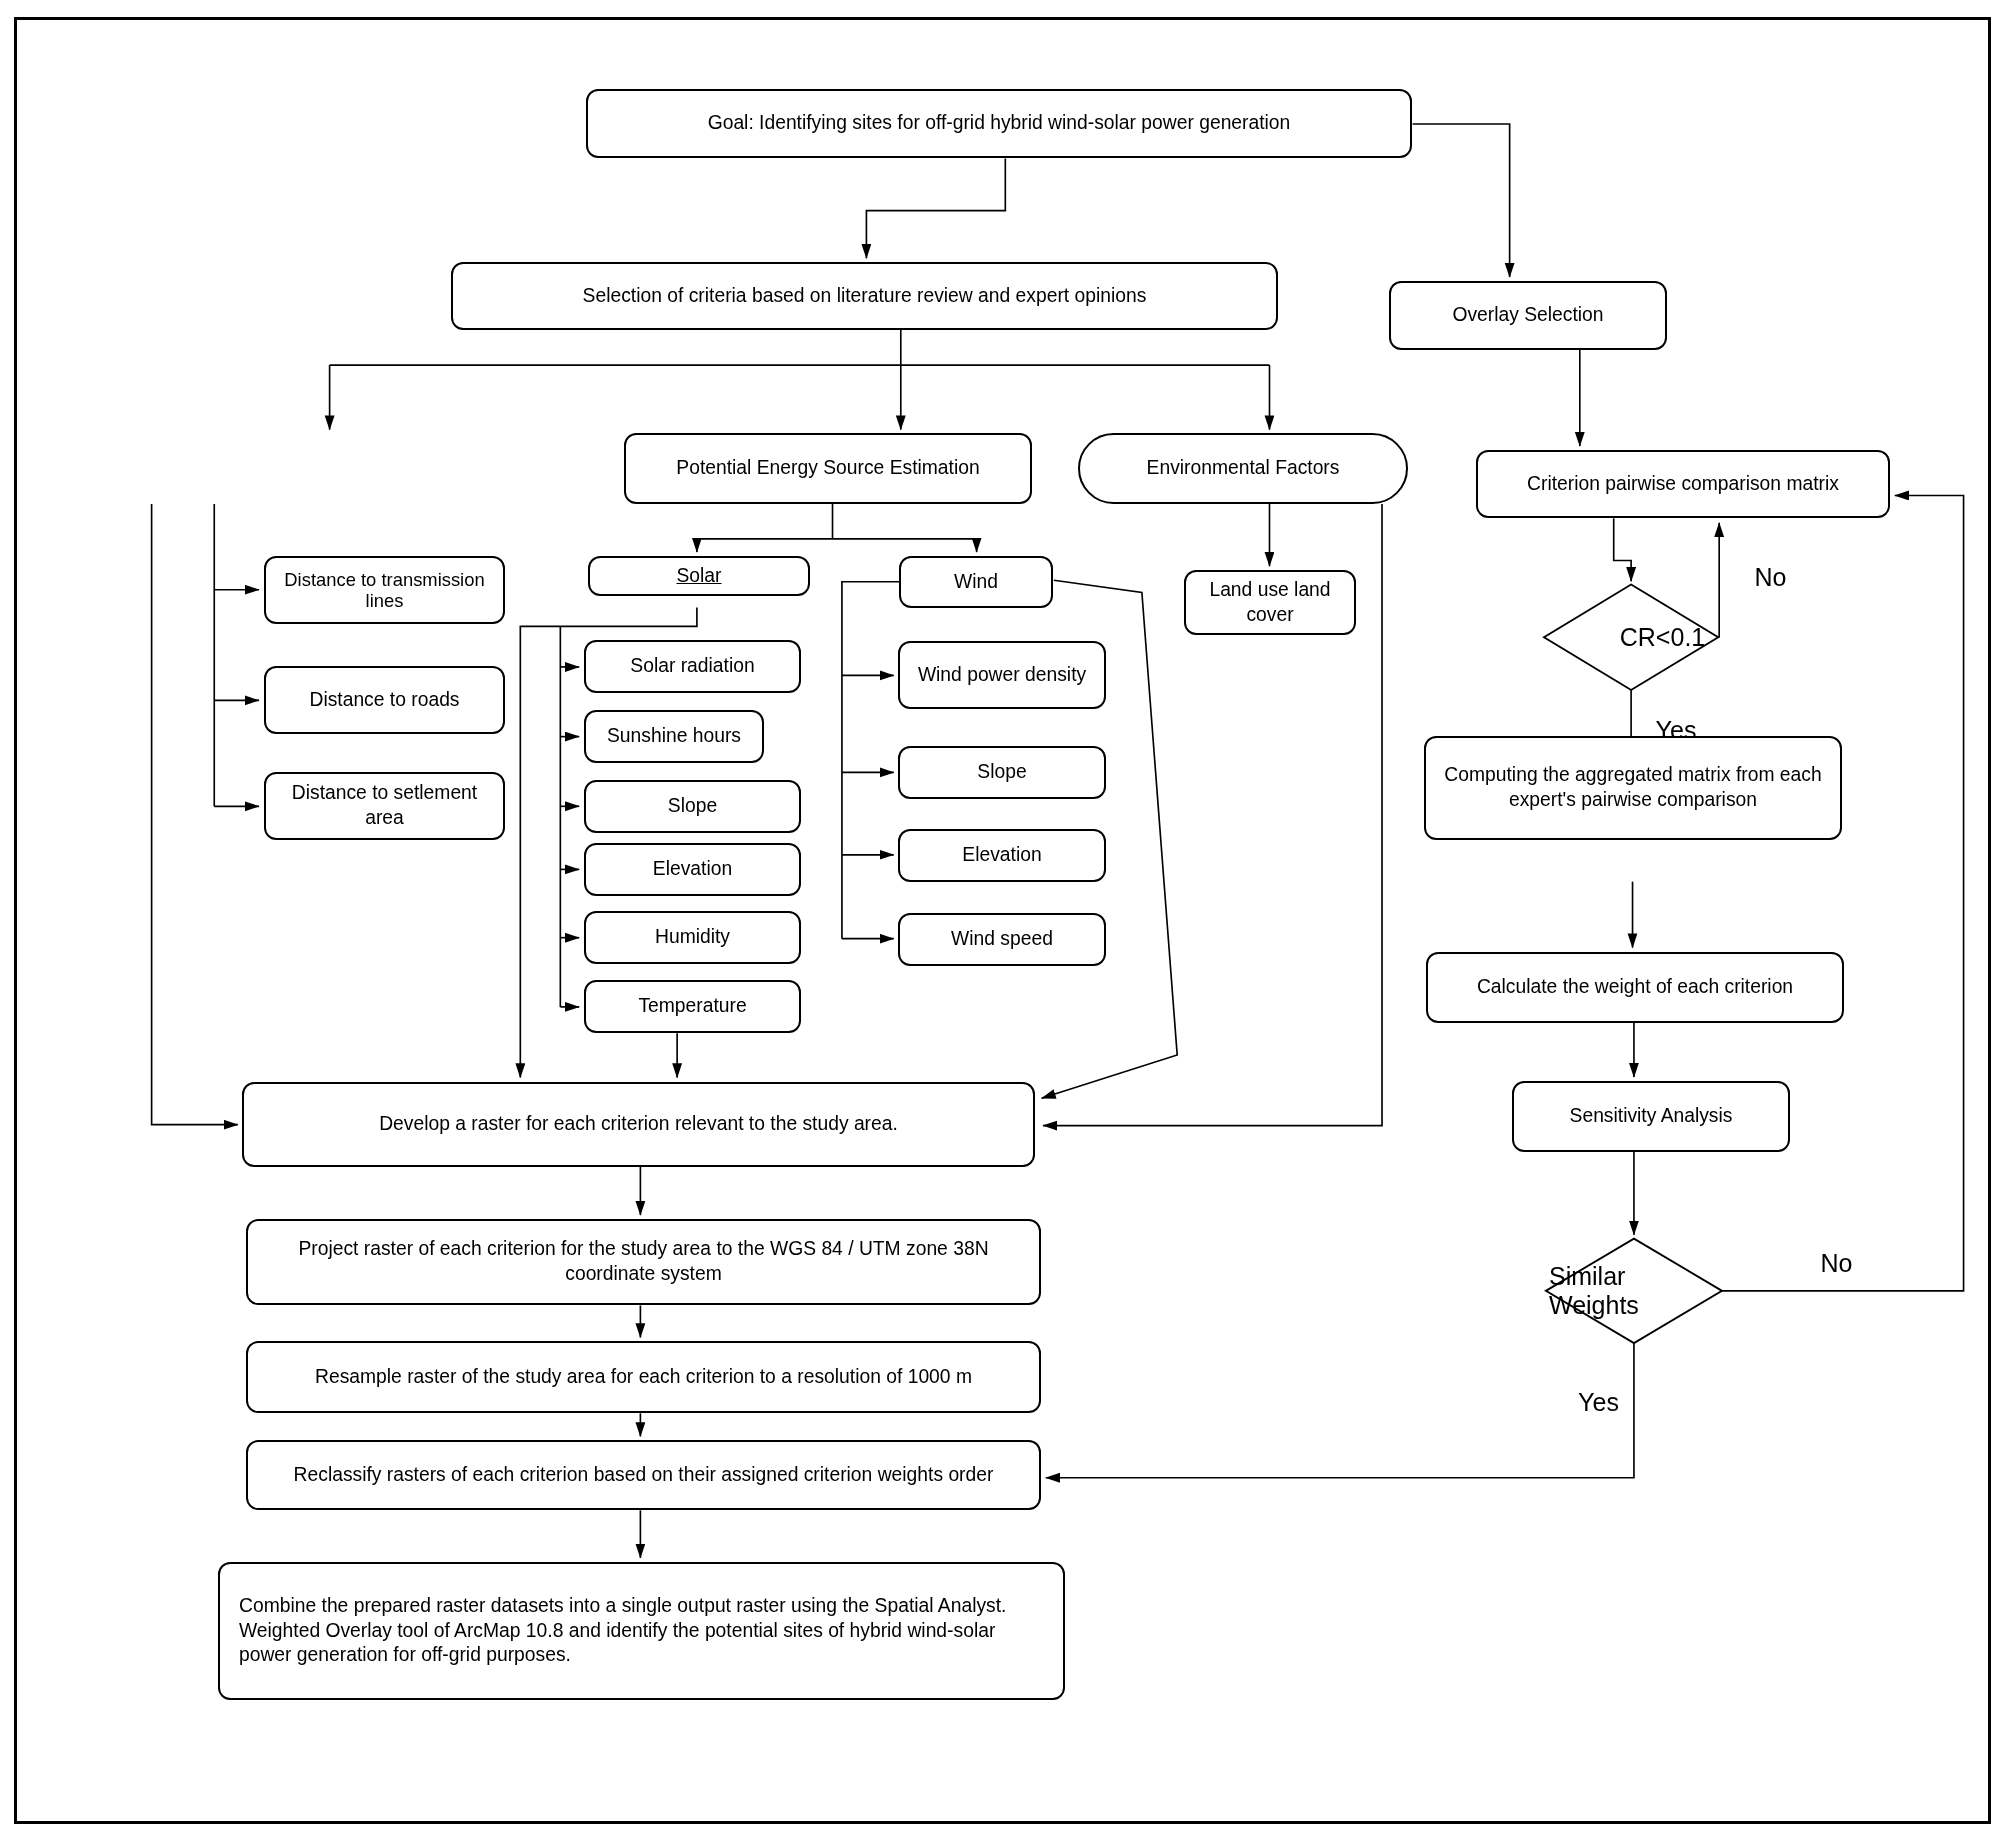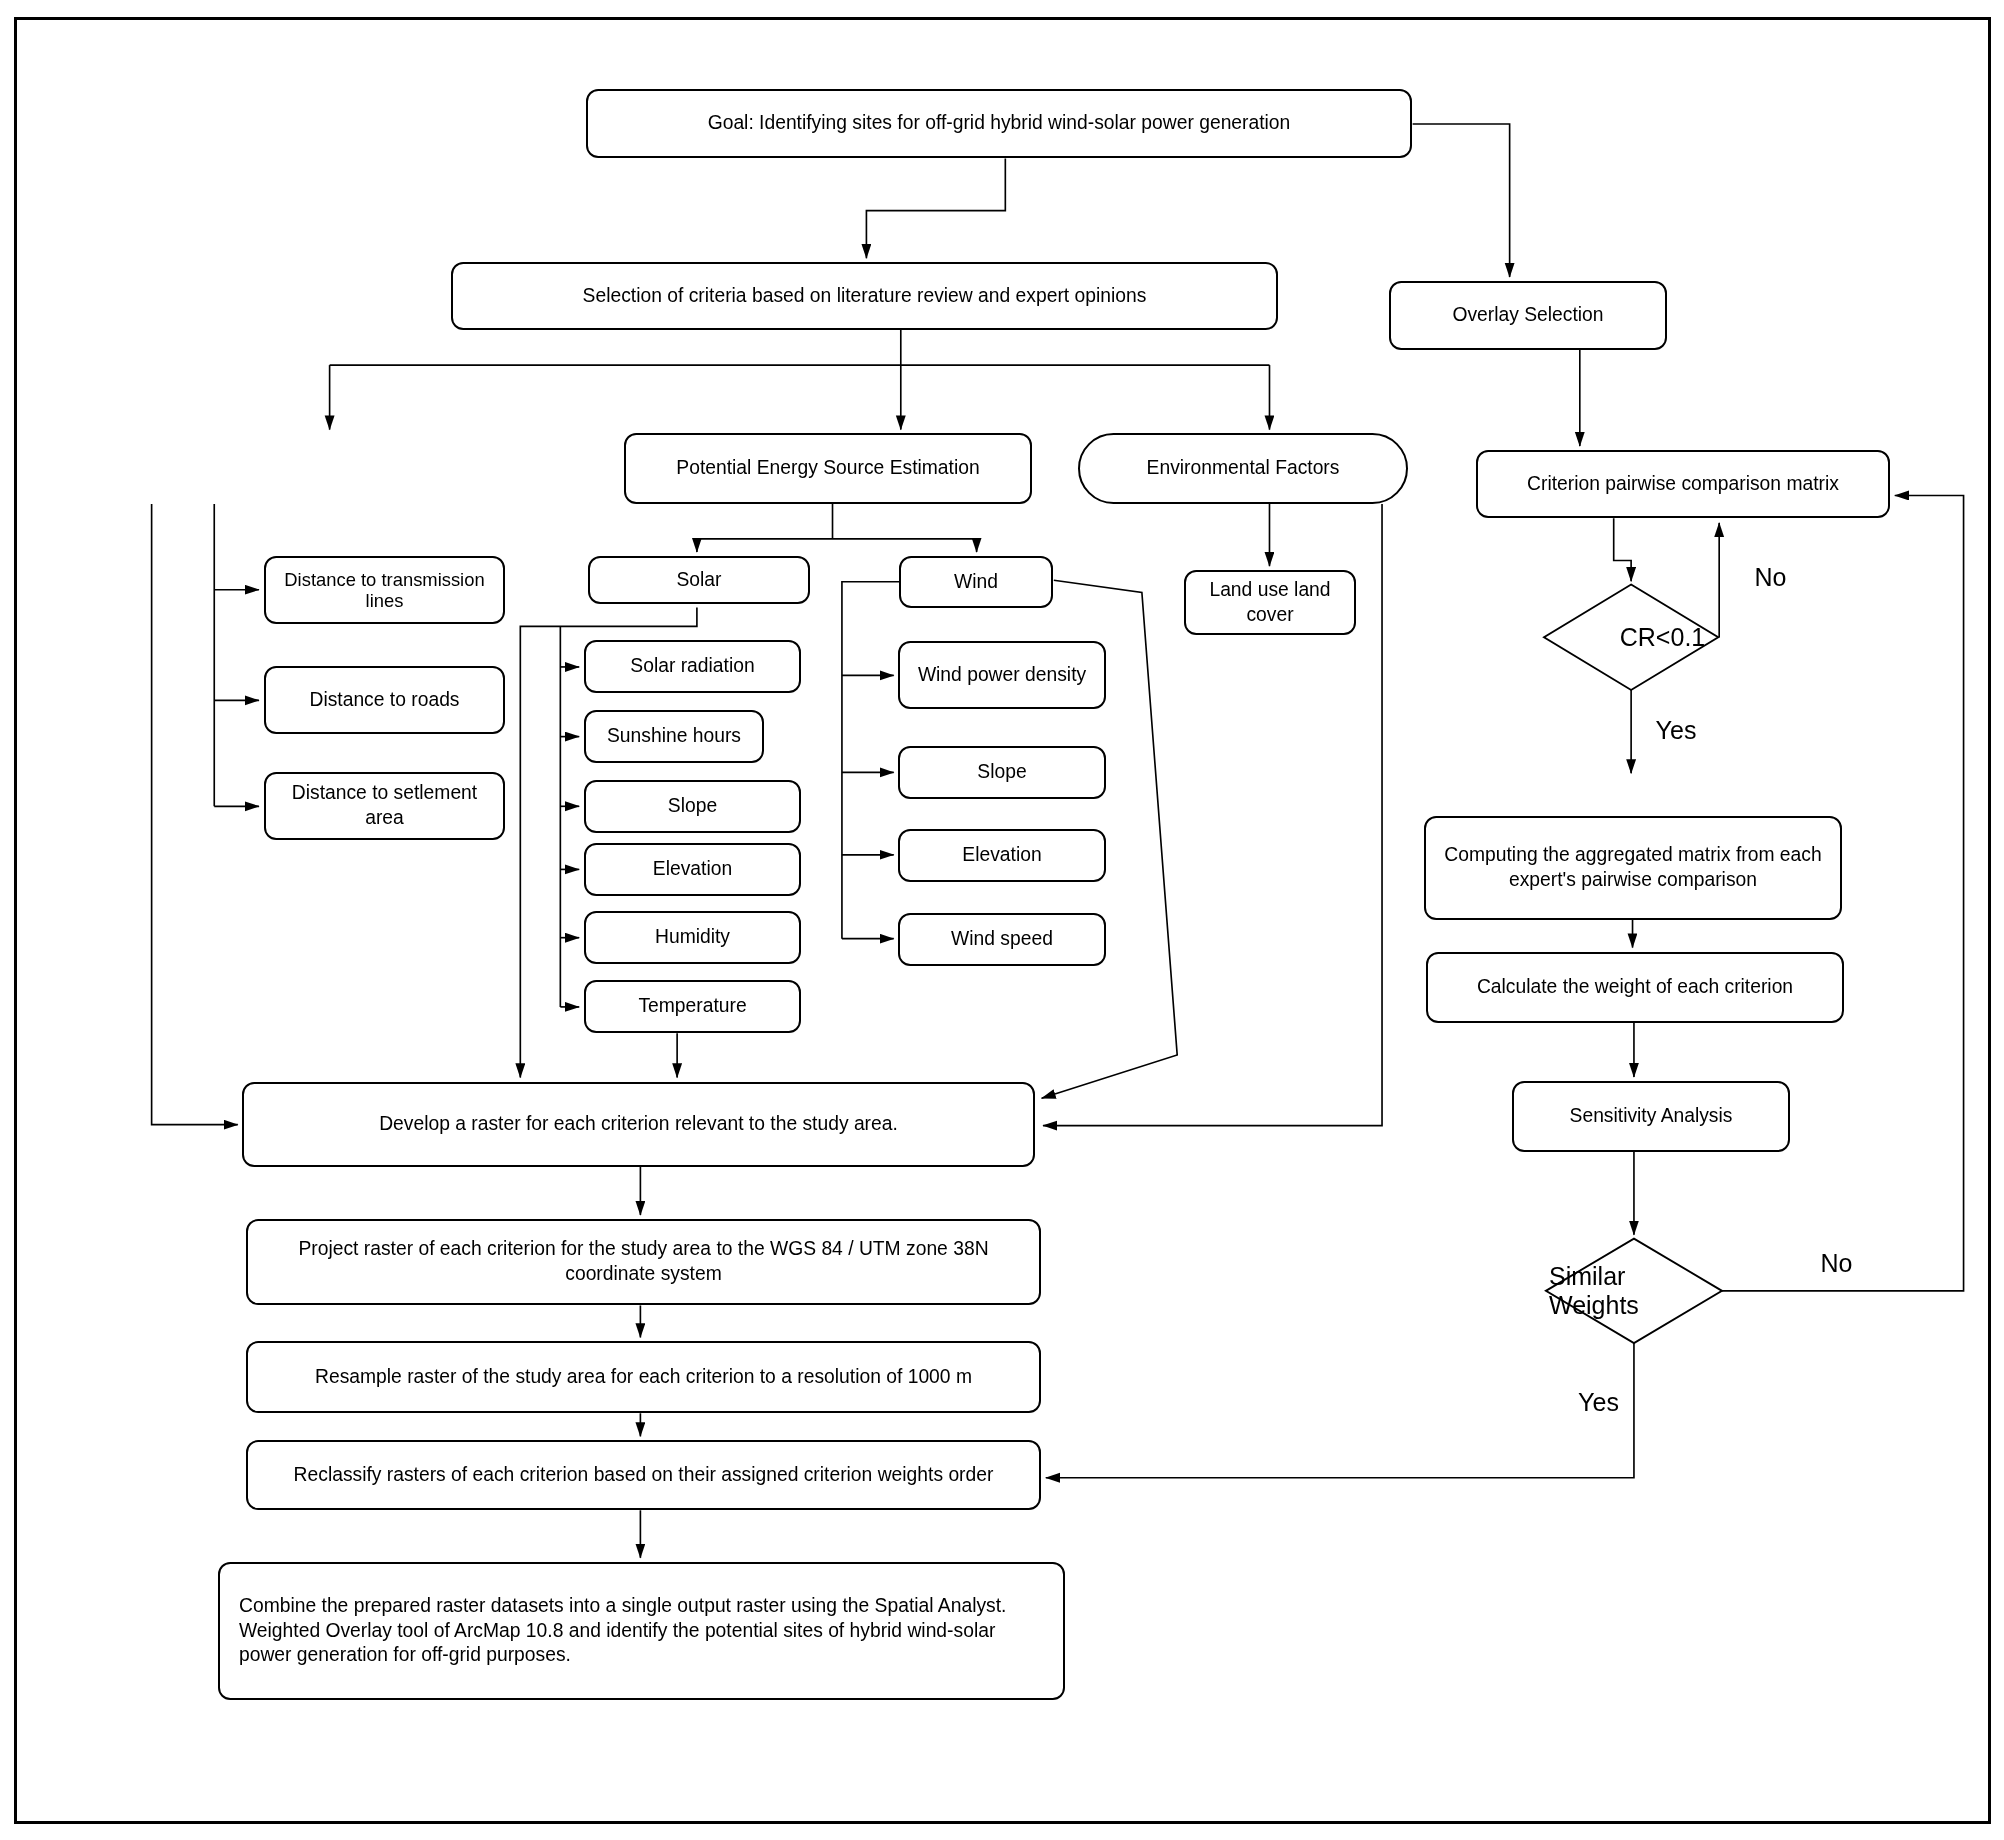--- a/index.html
+++ b/index.html
@@ -128,42 +128,42 @@
   <div class="node" style="left:1389px;top:281px;width:278px;height:69px;">Overlay Selection</div>
 
   <div class="node" style="left:624px;top:433px;width:408px;height:71px;">Potential Energy Source Estimation</div>
   <div class="node pill" style="left:1078px;top:433px;width:330px;height:71px;">Environmental Factors</div>
   <div class="node" style="left:1476px;top:450px;width:414px;height:68px;">Criterion pairwise comparison matrix</div>
 
   <div class="node" style="left:264px;top:556px;width:241px;height:68px;font-size:18.4px;line-height:1.15;">Distance to transmission lines</div>
   <div class="node" style="left:264px;top:666px;width:241px;height:68px;">Distance to roads</div>
   <div class="node" style="left:264px;top:772px;width:241px;height:68px;">Distance to setlement area</div>
 
-  <div class="node" style="left:588px;top:556px;width:222px;height:48px;">Solar</div>
+  <div class="node" style="left:588px;top:556px;width:222px;height:40px;text-decoration:underline;">Solar</div>
   <div class="node" style="left:899px;top:556px;width:154px;height:52px;">Wind</div>
 
   <div class="node" style="left:584px;top:640px;width:217px;height:53px;">Solar radiation</div>
   <div class="node" style="left:568px;top:710px;width:180px;height:53px;margin-left:16px;">Sunshine hours</div>
   <div class="node" style="left:584px;top:780px;width:217px;height:53px;">Slope</div>
   <div class="node" style="left:584px;top:843px;width:217px;height:53px;">Elevation</div>
   <div class="node" style="left:584px;top:911px;width:217px;height:53px;">Humidity</div>
   <div class="node" style="left:584px;top:980px;width:217px;height:53px;">Temperature</div>
 
   <div class="node" style="left:898px;top:641px;width:208px;height:68px;">Wind power density</div>
   <div class="node" style="left:898px;top:746px;width:208px;height:53px;">Slope</div>
   <div class="node" style="left:898px;top:829px;width:208px;height:53px;">Elevation</div>
   <div class="node" style="left:898px;top:913px;width:208px;height:53px;">Wind speed</div>
 
   <div class="node" style="left:1184px;top:570px;width:172px;height:65px;">Land use land cover</div>
 
   <div class="freelabel" style="left:1592px;top:612px;width:141px;height:50px;">CR&lt;0.1</div>
   <div class="freelabel" style="left:1742px;top:563px;width:57px;height:28px;">No</div>
   <div class="freelabel" style="left:1643px;top:716px;width:66px;height:28px;">Yes</div>
 
-  <div class="node" style="left:1424px;top:816px;width:418px;height:104px;">Computing the aggregated matrix from each expert's pairwise comparison</div>
+  <div class="node" style="left:1424px;top:736px;width:418px;height:104px;">Computing the aggregated matrix from each expert's pairwise comparison</div>
   <div class="node" style="left:1426px;top:952px;width:418px;height:71px;">Calculate the weight of each criterion</div>
   <div class="node" style="left:1512px;top:1081px;width:278px;height:71px;">Sensitivity Analysis</div>
 
   <div class="freelabel" style="left:1549px;top:1266px;width:170px;height:50px;">Similar Weights</div>
   <div class="freelabel" style="left:1808px;top:1249px;width:57px;height:28px;">No</div>
   <div class="freelabel" style="left:1568px;top:1388px;width:61px;height:28px;">Yes</div>
 
   <div class="node" style="left:242px;top:1082px;width:793px;height:85px;">Develop a raster for each criterion relevant to the study area.</div>
   <div class="node" style="left:246px;top:1219px;width:795px;height:86px;">Project raster of each criterion for the study area to the WGS 84 / UTM zone 38N coordinate system</div>
   <div class="node" style="left:246px;top:1341px;width:795px;height:72px;">Resample raster of the study area for each criterion to a resolution of 1000 m</div>

